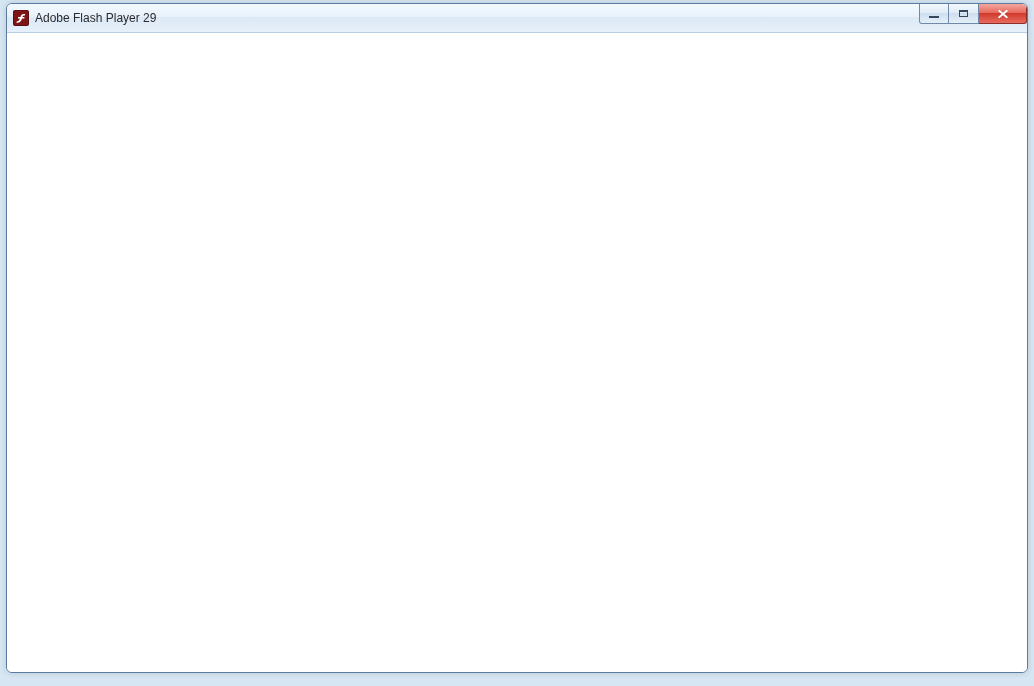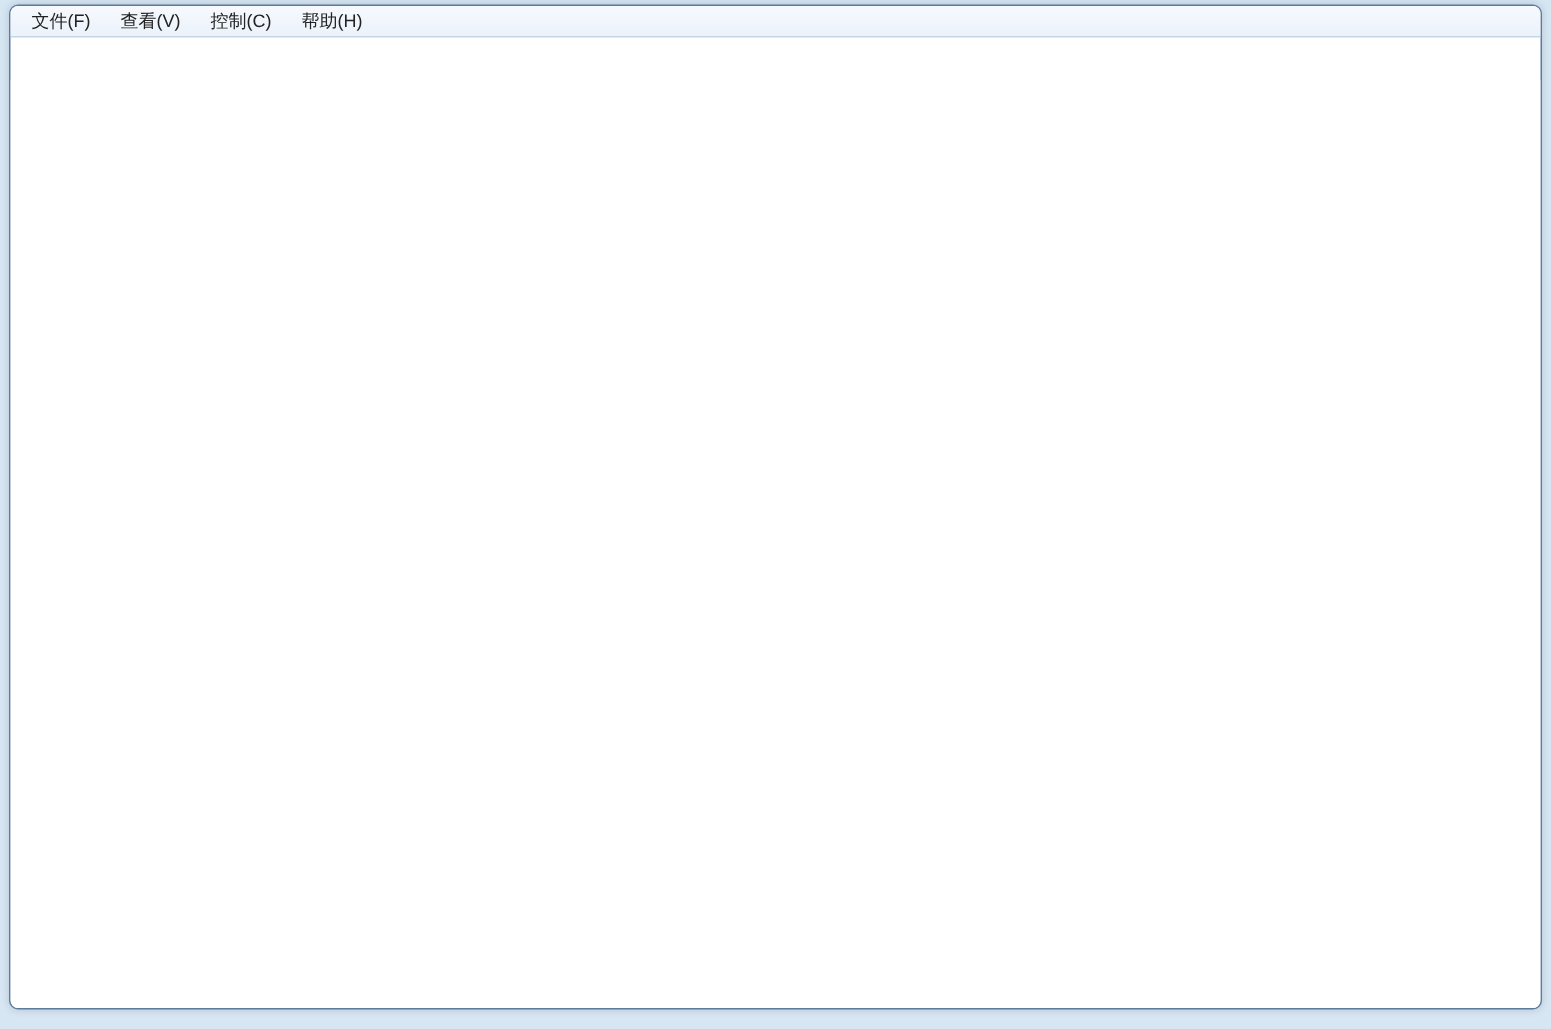--- a/index.html
+++ b/index.html
@@ -141,23 +141,39 @@
     top: 49px;
     bottom: 0;
     background: #ffffff;
   }
 </style>
 </head>
 <body>
 
 <div class="window">
 
+  <div class="titlebar">
+    <span class="app-icon">
+      <svg viewBox="0 0 16 16" width="16" height="16">
+        <rect x="0" y="0" width="16" height="16" rx="2" fill="#5a0f10"></rect>
+        <rect x="1" y="1" width="14" height="14" rx="1.5" fill="#7e1514"></rect>
+        <path d="M11 4 C9 4 8 5 7.4 7 L5 7 L5 8.6 L6.9 8.6 C6.4 10.4 5.6 11.4 3.6 11.6 L3.6 13 C7 13 8.3 11 9 8.6 L11.4 8.6 L11.4 7 L9.4 7 C9.8 5.9 10.3 5.5 12 5.5 L12 4 Z" fill="#ffffff"></path>
+      </svg>
+    </span>
+    <span class="title-text">Adobe Flash Player 29</span>
 
-  <div class="menubar">
-    <div class="menu-item">文件(F)</div>
-    <div class="menu-item">查看(V)</div>
-    <div class="menu-item">控制(C)</div>
-    <div class="menu-item">帮助(H)</div>
+    <div class="win-controls">
+      <div class="win-btn min">
+        <span class="glyph-min"></span>
+      </div>
+      <div class="win-btn max">
+        <span class="glyph-max"></span>
+      </div>
+      <div class="win-btn close">
+        <span class="glyph-close"></span>
+      </div>
+    </div>
   </div>
+
 
   <div class="content"></div>
 
 </div>
 
 </body></html>

